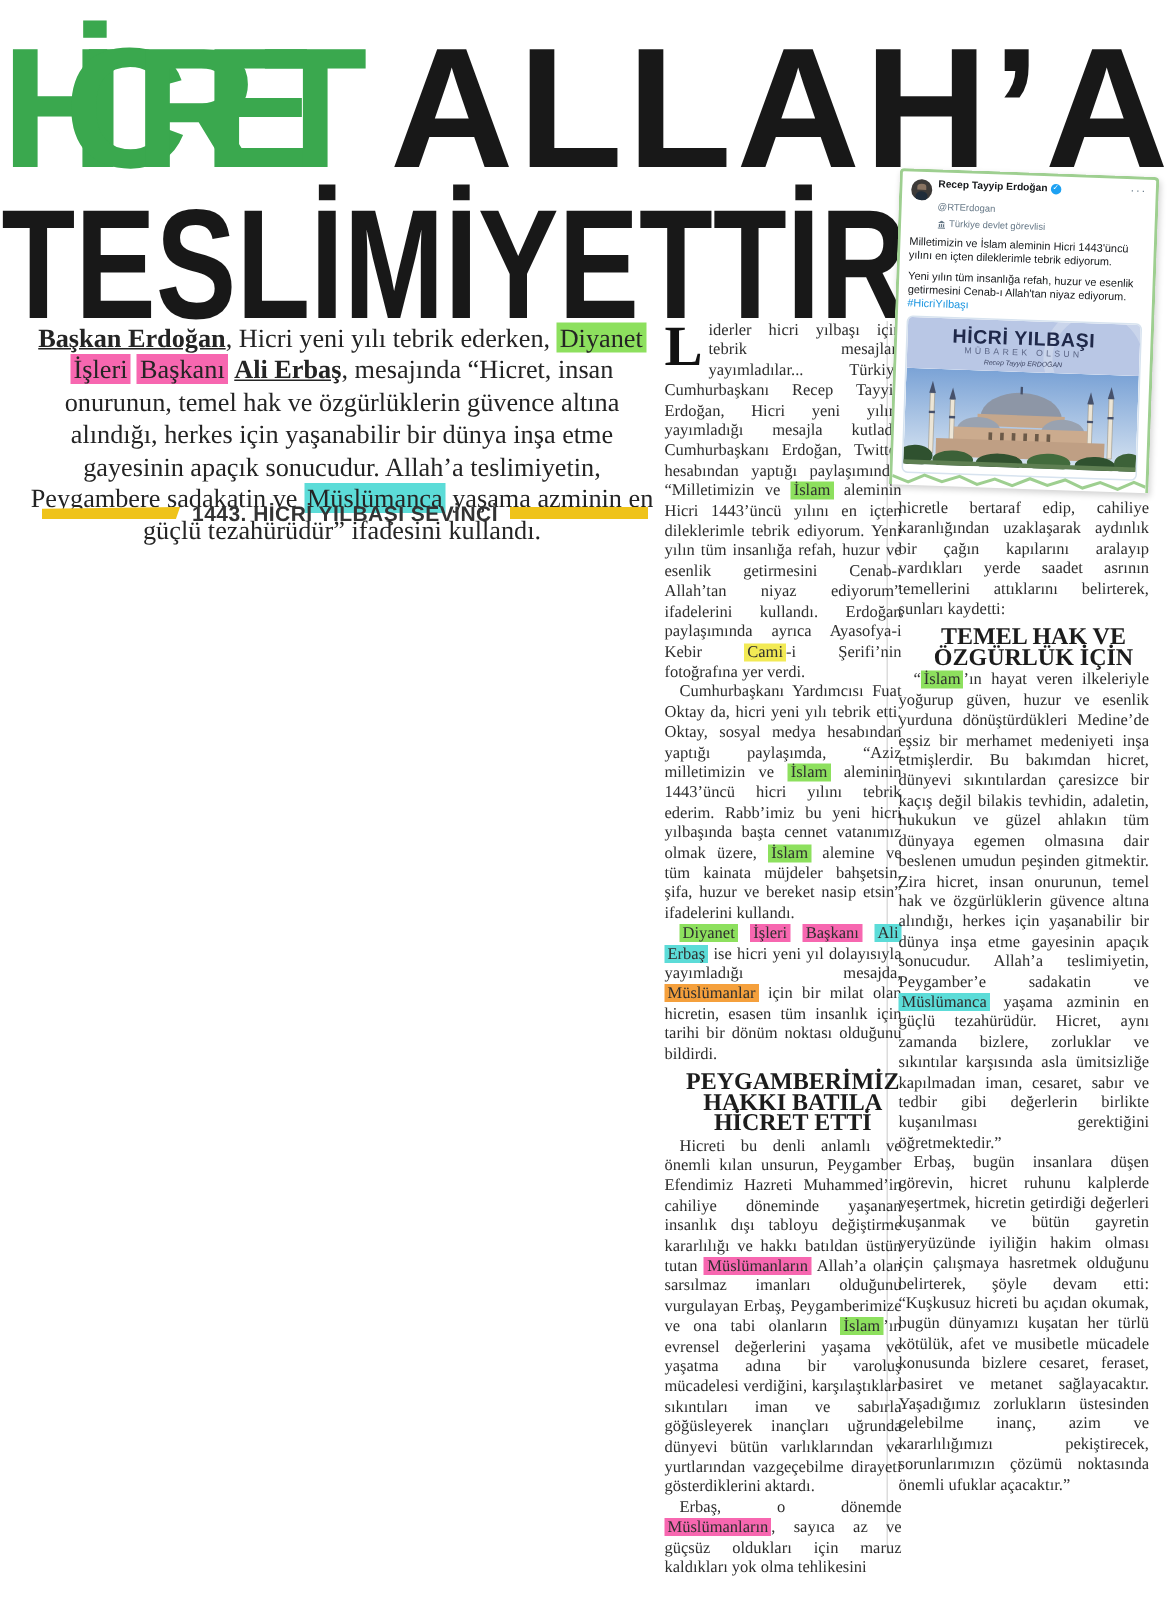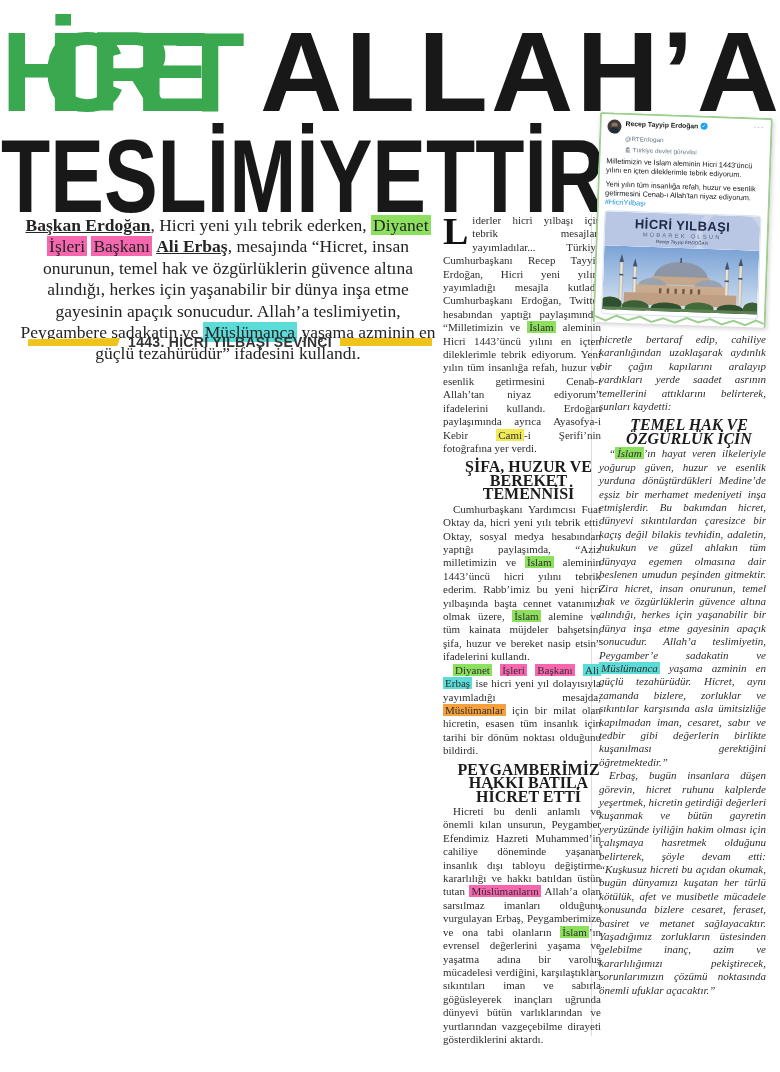--- a/index.html
+++ b/index.html
@@ -27,21 +27,21 @@
   .hl-yellow{background:var(--hl-yellow);}
   
   .tagline{position:absolute;left:28px;top:334px;width:404px;display:flex;align-items:center;}
   .tagline .bar{height:8px;background:var(--tagline-yellow);flex:1;}
   .tagline .bar.left{clip-path:polygon(0 15%,100% 0,97% 100%,0 100%);}
   .tagline .label{font-family:"Liberation Sans",sans-serif;font-weight:bold;
         font-size:14px;letter-spacing:.3px;color:#333;margin:0 8px;white-space:nowrap;}
   
   .col{position:absolute;font-size:11px;line-height:13.4px;text-align:justify;}
   .col-1{left:443px;top:214px;width:158px;}
-  .col-2{left:599px;top:333px;width:167px;font-style:italic;}
+  .col-2{left:599px;top:333px;width:167px;}
   .para{text-indent:10px;}
   .para.noindent{text-indent:0;}
   .subhead{font-family:"Liberation Serif",serif;font-size:16px;line-height:13.5px;
         font-weight:bold;color:#1c1c1c;margin:5px 0 2px 13px;text-align:center;}
   .dropcap{float:left;font-size:38px;line-height:30px;font-weight:bold;color:#111;
         padding:2px 4px 0 0;}
   .col-rule{position:absolute;left:591px;top:214px;width:1px;height:822px;background:#dcdcdc;}
   
   .tweet{position:absolute;left:600px;top:112px;width:173px;background:#fff;
         border:2px solid var(--tweet-border);border-bottom:none;border-radius:3px 3px 0 0;
@@ -93,25 +93,25 @@
 <div class="tagline">
   <span class="bar left"></span>
   <span class="label">1443. HİCRİ YILBAŞI SEVİNCİ</span>
   <span class="bar"></span>
 </div>
 
 <div class="col-rule"></div>
 
 <div class="col col-1">
     <p class="para noindent"><span class="dropcap">L</span><span>iderler hicri yılbaşı için tebrik mesajları yayımladılar... Türkiye Cumhurbaşkanı Recep Tayyip Erdoğan, Hicri yeni yılını yayımladığı mesajla kutladı. Cumhurbaşkanı Erdoğan, Twitter hesabından yaptığı paylaşımında, “Milletimizin ve </span><span class="hl hl-green">İslam</span><span> aleminin Hicri 1443’üncü yılını en içten dileklerimle tebrik ediyorum. Yeni yılın tüm insanlığa refah, huzur ve esenlik getirmesini Cenab-ı Allah’tan niyaz ediyorum” ifadelerini kullandı. Erdoğan paylaşımında ayrıca Ayasofya-i Kebir </span><span class="hl hl-yellow">Cami</span><span>-i Şerifi’nin fotoğrafına yer verdi.</span></p>
-    <h3 class="subhead">ŞİFA, HUZUR VE BEREKET TEMENNİSİ</h3>
     <p class="para"><span>Cumhurbaşkanı Yardımcısı Fuat Oktay da, hicri yeni yılı tebrik etti. Oktay, sosyal medya hesabından yaptığı paylaşımda, “Aziz milletimizin ve </span><span class="hl hl-green">İslam</span><span> aleminin 1443’üncü hicri yılını tebrik ederim. Rabb’imiz bu yeni hicri yılbaşında başta cennet vatanımız olmak üzere, </span><span class="hl hl-green">İslam</span><span> alemine ve tüm kainata müjdeler bahşetsin, şifa, huzur ve bereket nasip etsin” ifadelerini kullandı.</span></p>
     <p class="para"><span class="hl hl-green">Diyanet</span><span> </span><span class="hl hl-pink">İşleri</span><span> </span><span class="hl hl-pink">Başkanı</span><span> </span><span class="hl hl-cyan">Ali</span><span> </span><span class="hl hl-cyan">Erbaş</span><span> ise hicri yeni yıl dolayısıyla yayımladığı mesajda, </span><span class="hl hl-orange">Müslümanlar</span><span> için bir milat olan hicretin, esasen tüm insanlık için tarihi bir dönüm noktası olduğunu bildirdi.</span></p>
     <h3 class="subhead">PEYGAMBERİMİZ HAKKI BATILA HİCRET ETTİ</h3>
     <p class="para"><span>Hicreti bu denli anlamlı ve önemli kılan unsurun, Peygamber Efendimiz Hazreti Muhammed’in cahiliye döneminde yaşanan insanlık dışı tabloyu değiştirme kararlılığı ve hakkı batıldan üstün tutan </span><span class="hl hl-pink">Müslümanların</span><span> Allah’a olan sarsılmaz imanları olduğunu vurgulayan Erbaş, Peygamberimize ve ona tabi olanların </span><span class="hl hl-green">İslam</span><span>’ın evrensel değerlerini yaşama ve yaşatma adına bir varoluş mücadelesi verdiğini, karşılaştıkları sıkıntıları iman ve sabırla göğüsleyerek inançları uğrunda dünyevi bütün varlıklarından ve yurtlarından vazgeçebilme dirayeti gösterdiklerini aktardı.</span></p>
+    <p class="para"><span>Erbaş, o dönemde </span><span class="hl hl-pink">Müslümanların</span><span>, sayıca az ve güçsüz oldukları için maruz kaldıkları yok olma tehlikesini</span></p>
   </div>
 <div class="col col-2">
     <p class="para noindent"><span>hicretle bertaraf edip, cahiliye karanlığından uzaklaşarak aydınlık bir çağın kapılarını aralayıp vardıkları yerde saadet asrının temellerini attıklarını belirterek, şunları kaydetti:</span></p>
     <h3 class="subhead">TEMEL HAK VE ÖZGÜRLÜK İÇİN</h3>
     <p class="para"><span>“</span><span class="hl hl-green">İslam</span><span>’ın hayat veren ilkeleriyle yoğurup güven, huzur ve esenlik yurduna dönüştürdükleri Medine’de eşsiz bir merhamet medeniyeti inşa etmişlerdir. Bu bakımdan hicret, dünyevi sıkıntılardan çaresizce bir kaçış değil bilakis tevhidin, adaletin, hukukun ve güzel ahlakın tüm dünyaya egemen olmasına dair beslenen umudun peşinden gitmektir. Zira hicret, insan onurunun, temel hak ve özgürlüklerin güvence altına alındığı, herkes için yaşanabilir bir dünya inşa etme gayesinin apaçık sonucudur. Allah’a teslimiyetin, Peygamber’e sadakatin ve </span><span class="hl hl-cyan">Müslümanca</span><span> yaşama azminin en güçlü tezahürüdür. Hicret, aynı zamanda bizlere, zorluklar ve sıkıntılar karşısında asla ümitsizliğe kapılmadan iman, cesaret, sabır ve tedbir gibi değerlerin birlikte kuşanılması gerektiğini öğretmektedir.”</span></p>
     <p class="para"><span>Erbaş, bugün insanlara düşen görevin, hicret ruhunu kalplerde yeşertmek, hicretin getirdiği değerleri kuşanmak ve bütün gayretin yeryüzünde iyiliğin hakim olması için çalışmaya hasretmek olduğunu belirterek, şöyle devam etti: “Kuşkusuz hicreti bu açıdan okumak, bugün dünyamızı kuşatan her türlü kötülük, afet ve musibetle mücadele konusunda bizlere cesaret, feraset, basiret ve metanet sağlayacaktır. Yaşadığımız zorlukların üstesinden gelebilme inanç, azim ve kararlılığımızı pekiştirecek, sorunlarımızın çözümü noktasında önemli ufuklar açacaktır.”</span></p>
   </div>
 
 <div class="tweet">
   <div class="tw-head">

